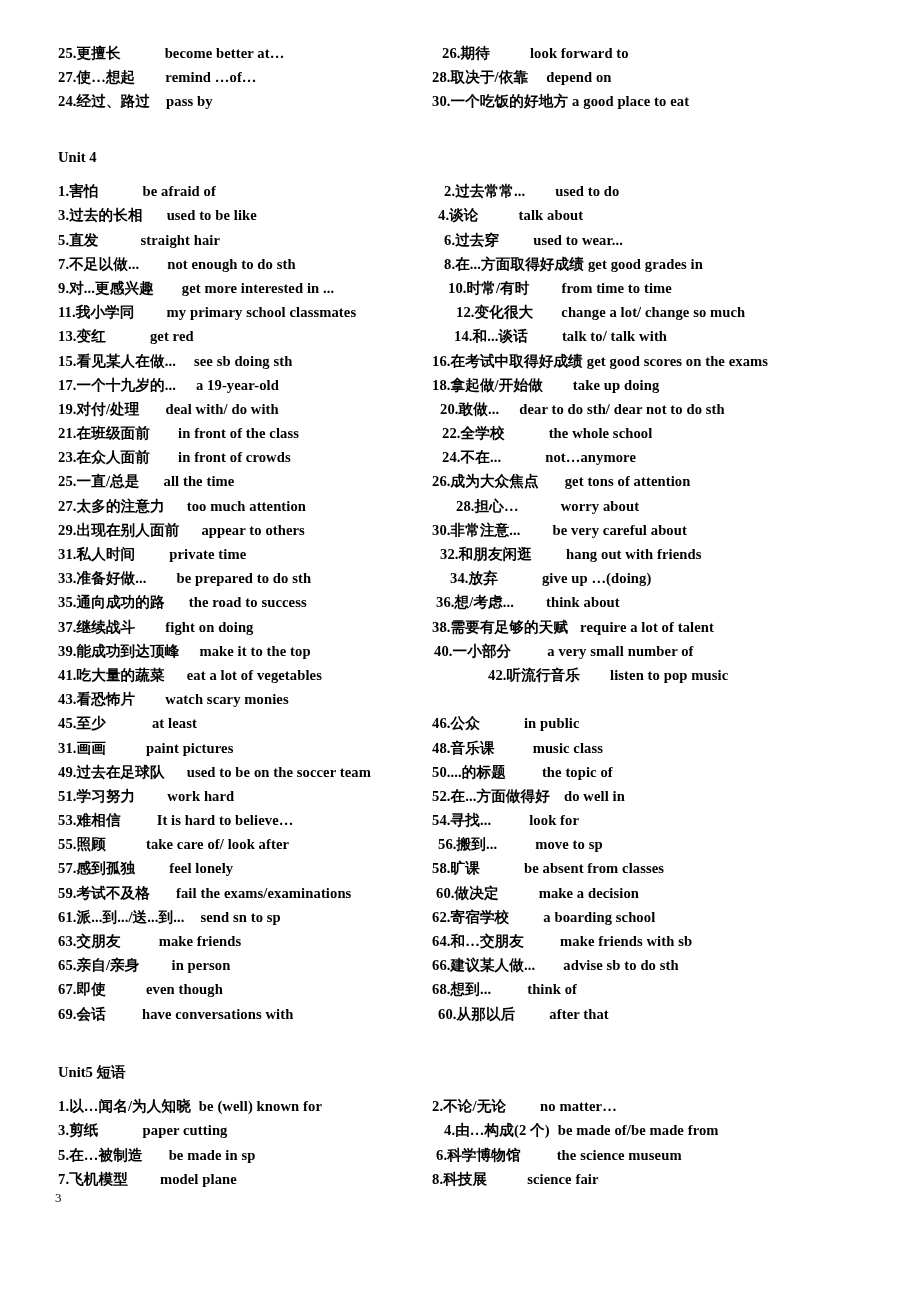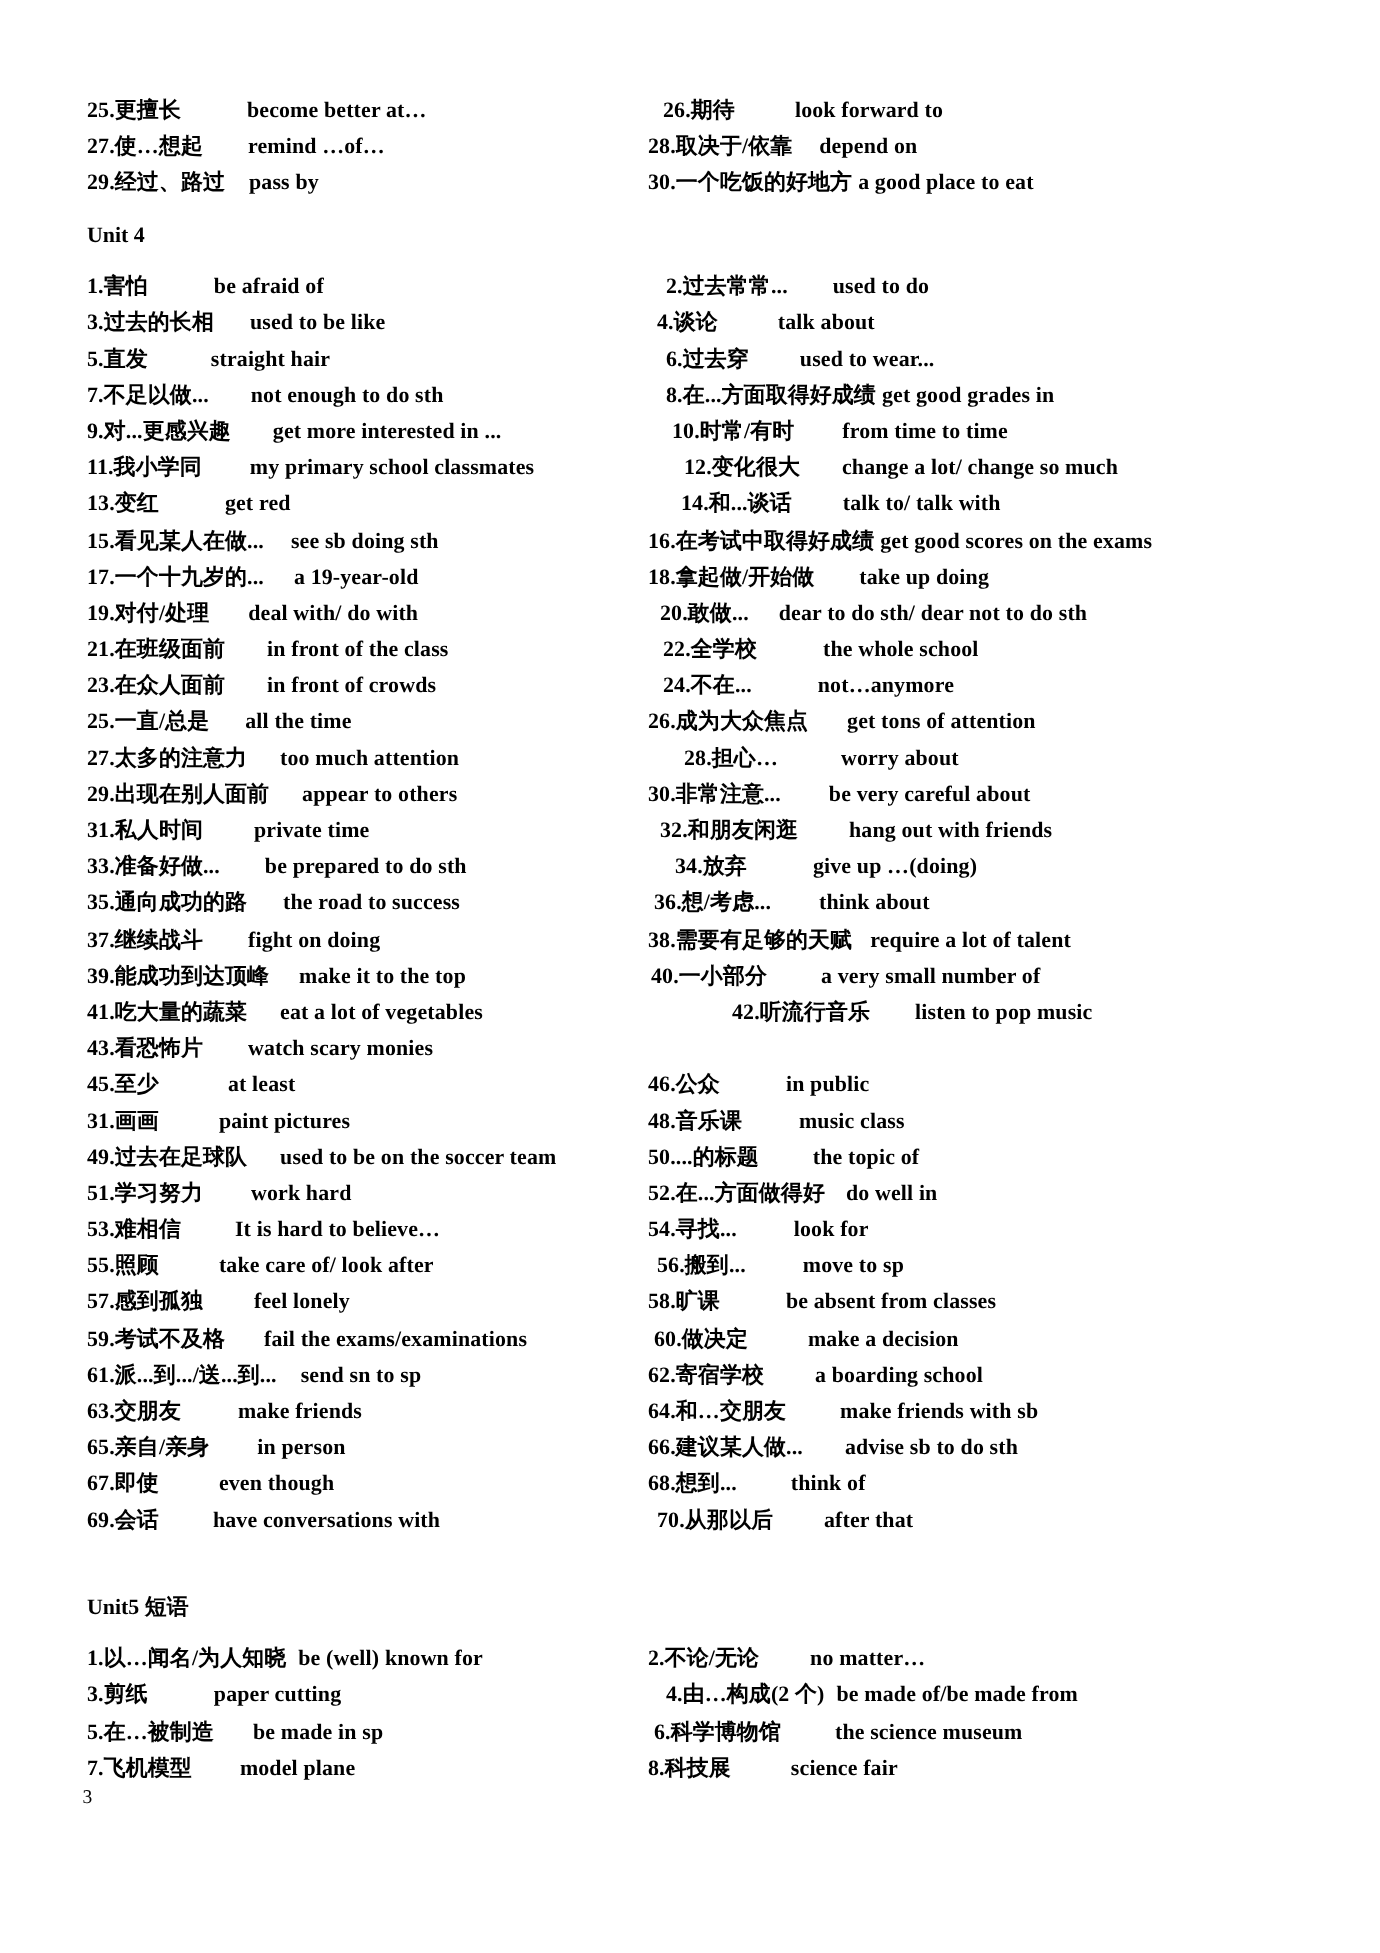--- a/index.html
+++ b/index.html
@@ -73,31 +73,31 @@
     font-weight: normal;
     font-family: "Liberation Serif", serif;
   }
   .block { position: absolute; left: 0; width: 920px; }
 </style>
 </head>
 <body>
 
 <div class="page">
   <div class="content" id="content">
-      <div class="block" style="top: 62px;">
+      <div class="block" style="top: 41px;">
         <div class="row">
           <div class="col-left"><span class="term">25.更擅长</span><span style="display: inline-block; width: 44px;"></span><span class="gloss">become better at…</span></div>
           <div class="col-right" style="padding-left: 10px;"><span class="term">26.期待</span><span style="display: inline-block; width: 40px;"></span><span class="gloss">look forward to</span></div>
         </div>
         <div class="row">
           <div class="col-left"><span class="term">27.使…想起</span><span style="display: inline-block; width: 30px;"></span><span class="gloss">remind …of…</span></div>
           <div class="col-right"><span class="term">28.取决于/依靠</span><span style="display: inline-block; width: 18px;"></span><span class="gloss">depend on</span></div>
         </div>
         <div class="row">
-          <div class="col-left"><span class="term">29.经过、路过</span><span style="display: inline-block; width: 16px;"></span><span class="gloss">pass by</span></div>
+          <div class="col-left"><span class="term">24.经过、路过</span><span style="display: inline-block; width: 16px;"></span><span class="gloss">pass by</span></div>
           <div class="col-right"><span class="term">30.一个吃饭的好地方</span><span style="display: inline-block; width: 4px;"></span><span class="gloss">a good place to eat</span></div>
         </div>
       </div>
       <div class="block" style="top: 145px;">
         <div class="heading">Unit 4</div>
         <div class="spacer-sm"></div>
         <div class="row">
           <div class="col-left"><span class="term">1.害怕</span><span style="display: inline-block; width: 44px;"></span><span class="gloss">be afraid of</span></div>
           <div class="col-right" style="padding-left: 12px;"><span class="term">2.过去常常...</span><span style="display: inline-block; width: 30px;"></span><span class="gloss">used to do</span></div>
         </div>
@@ -227,21 +227,21 @@
         <div class="row">
           <div class="col-left"><span class="term">65.亲自/亲身</span><span style="display: inline-block; width: 32px;"></span><span class="gloss">in person</span></div>
           <div class="col-right"><span class="term">66.建议某人做...</span><span style="display: inline-block; width: 28px;"></span><span class="gloss">advise sb to do sth</span></div>
         </div>
         <div class="row">
           <div class="col-left"><span class="term">67.即使</span><span style="display: inline-block; width: 40px;"></span><span class="gloss">even though</span></div>
           <div class="col-right"><span class="term">68.想到...</span><span style="display: inline-block; width: 36px;"></span><span class="gloss">think of</span></div>
         </div>
         <div class="row">
           <div class="col-left"><span class="term">69.会话</span><span style="display: inline-block; width: 36px;"></span><span class="gloss">have conversations with</span></div>
-          <div class="col-right" style="padding-left: 6px;"><span class="term">70.从那以后</span><span style="display: inline-block; width: 34px;"></span><span class="gloss">after that</span></div>
+          <div class="col-right" style="padding-left: 6px;"><span class="term">60.从那以后</span><span style="display: inline-block; width: 34px;"></span><span class="gloss">after that</span></div>
         </div>
       </div>
       <div class="block" style="top: 1060px;">
         <div class="heading">Unit5 短语</div>
         <div class="spacer-sm"></div>
         <div class="row">
           <div class="col-left"><span class="term">1.以…闻名/为人知晓</span><span style="display: inline-block; width: 8px;"></span><span class="gloss">be (well) known for</span></div>
           <div class="col-right"><span class="term">2.不论/无论</span><span style="display: inline-block; width: 34px;"></span><span class="gloss">no matter…</span></div>
         </div>
         <div class="row">

